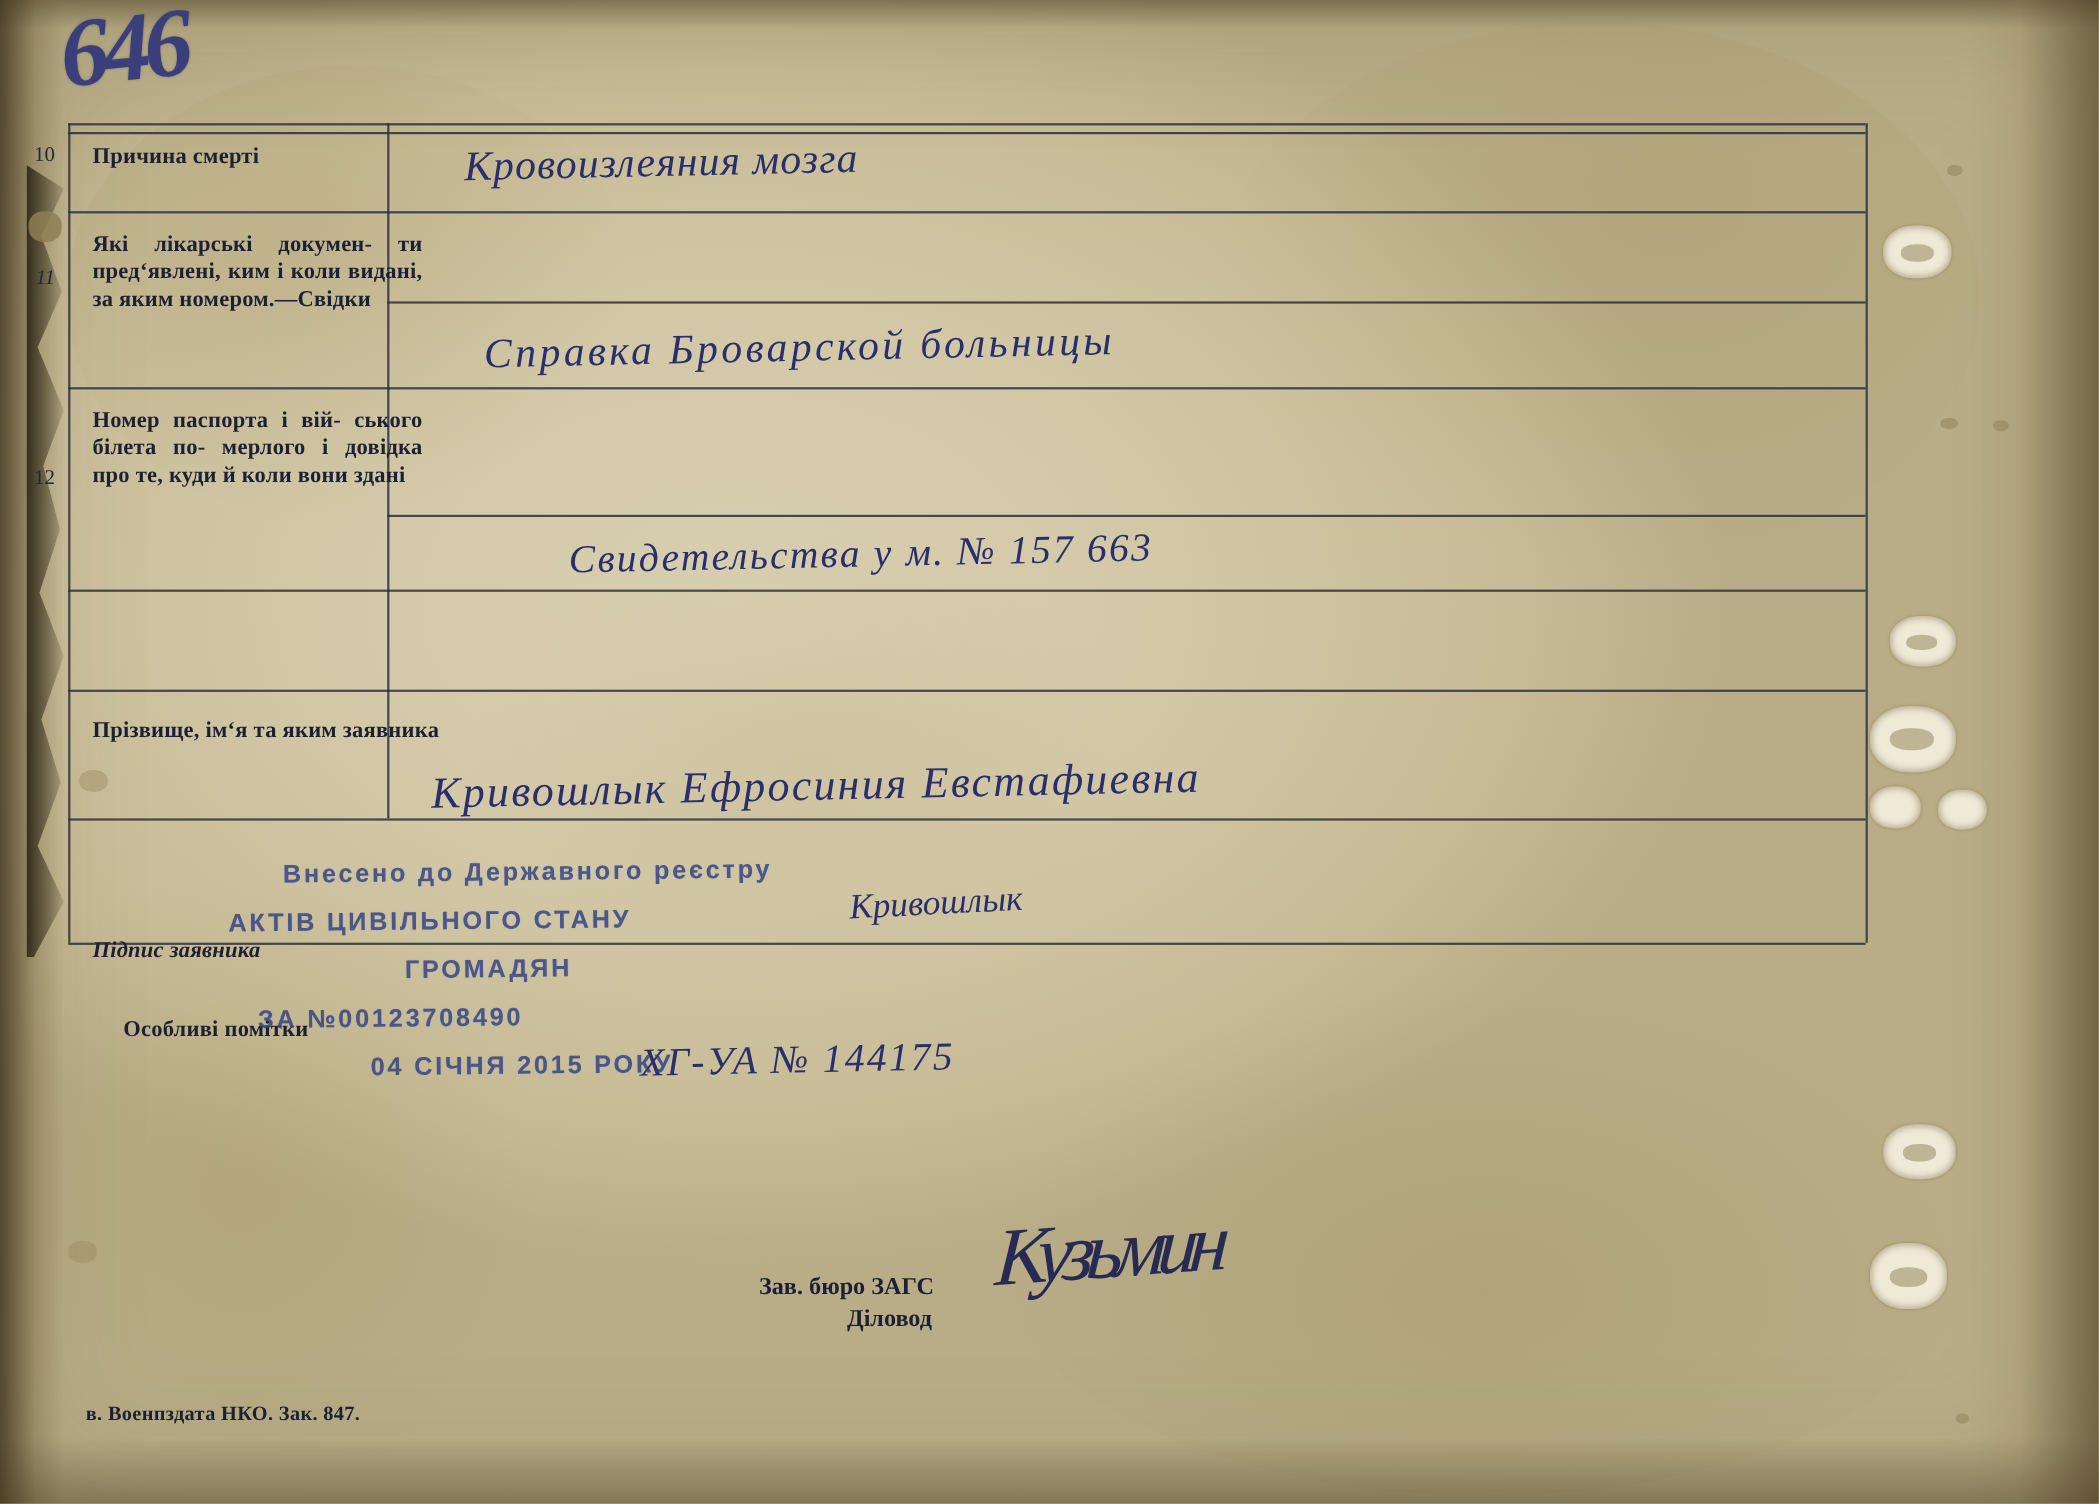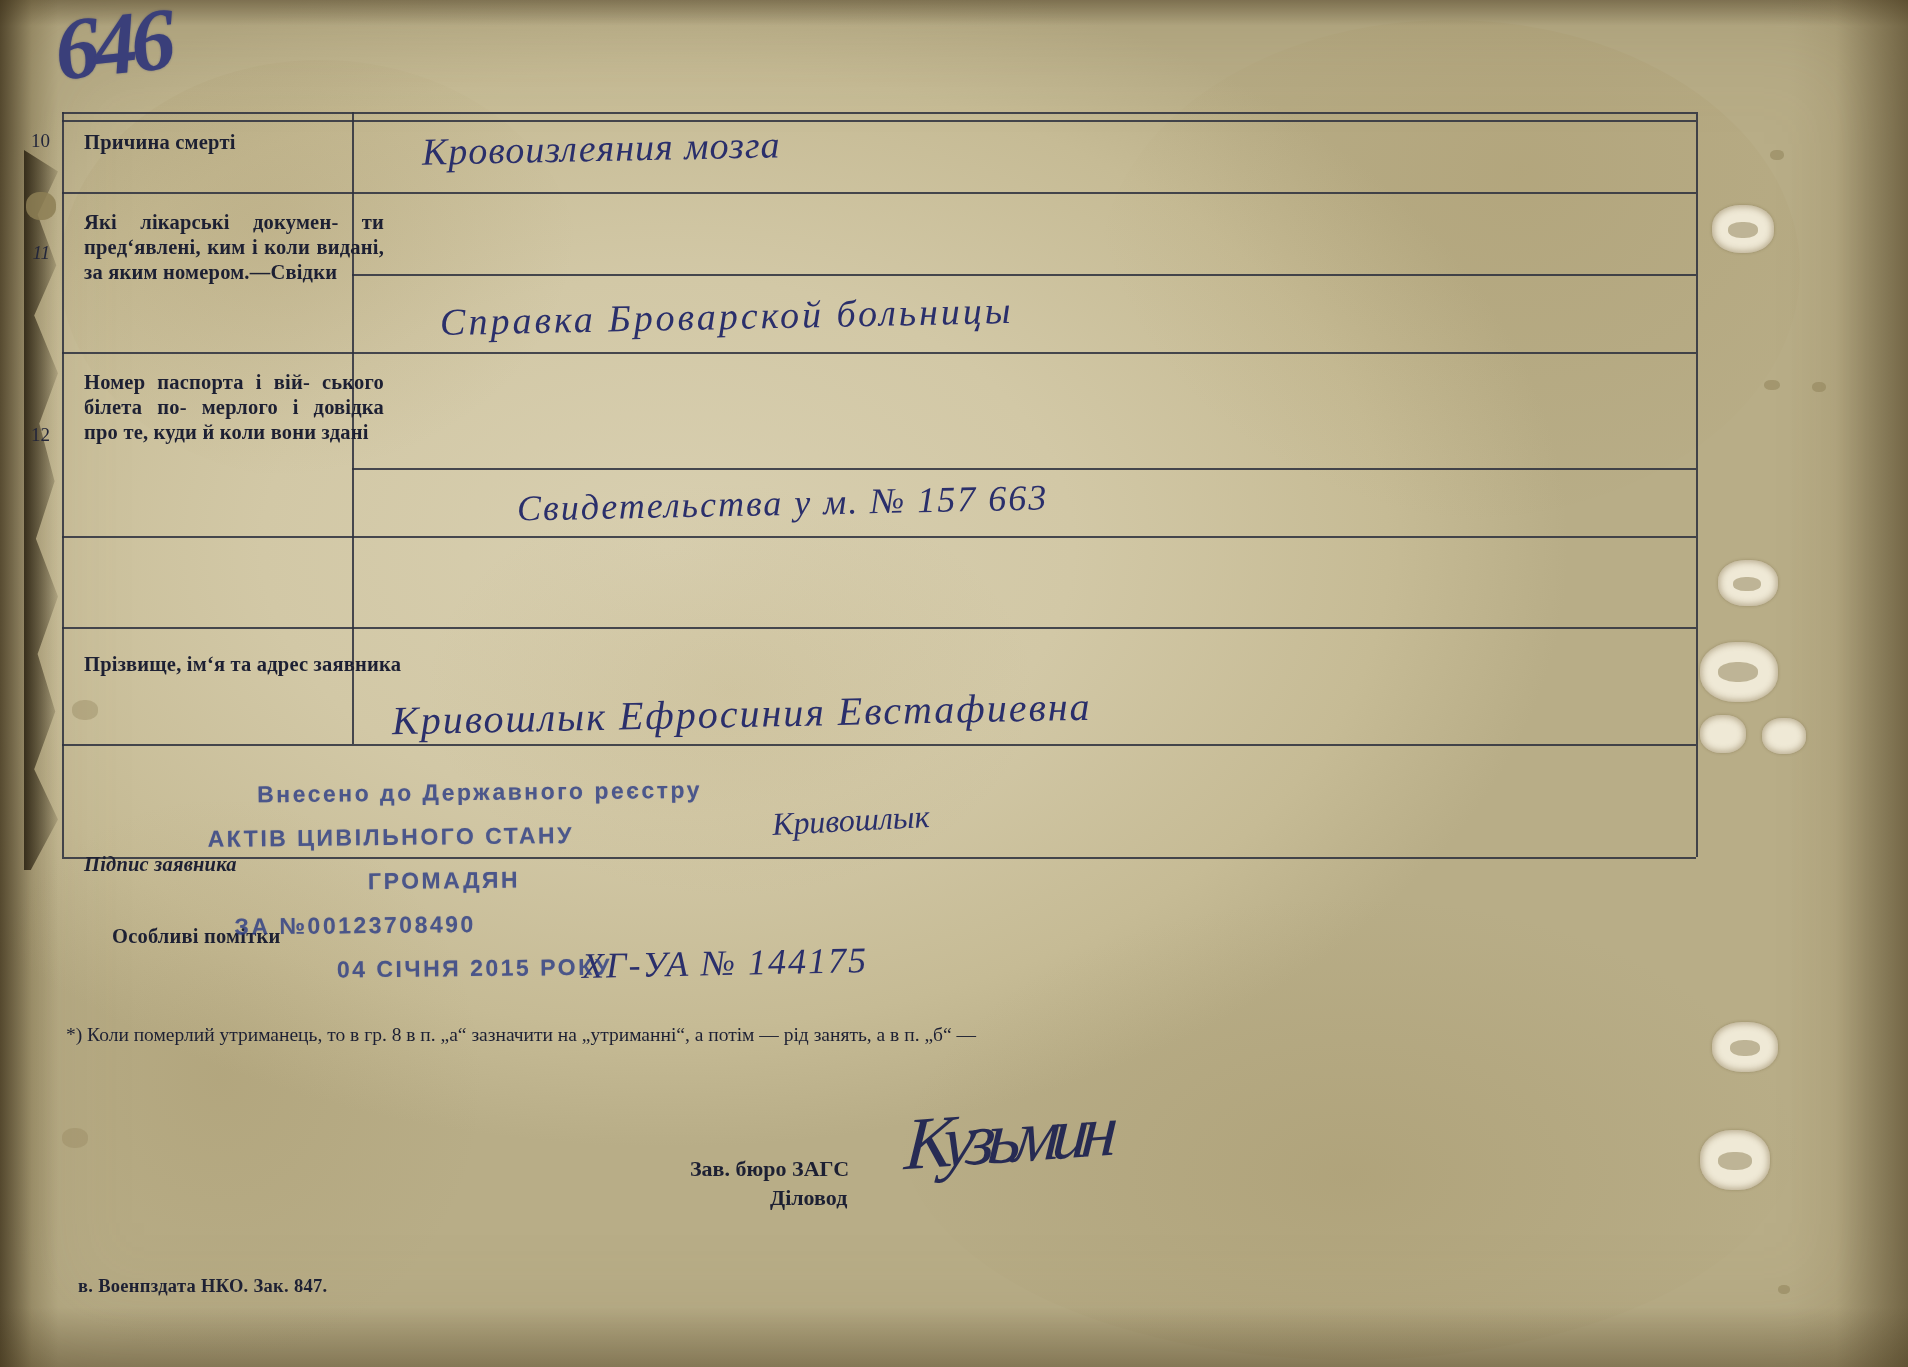--- a/index.html
+++ b/index.html
@@ -174,40 +174,39 @@
 
     <div class="label" style="top:18px;">Причина смерті</div>
     <div class="hand" style="left:360px;top:14px;font-size:38px;">Кровоизлеяния мозга</div>
 
     <div class="label just" style="top:98px;width:300px;">Які лікарські докумен- ти пред‘явлені, ким і коли видані, за яким номером.—Свідки</div>
     <div class="hand" style="left:378px;top:182px;font-size:38px;letter-spacing:3px;">Справка  Броварской  больницы</div>
 
     <div class="label just" style="top:258px;width:300px;">Номер паспорта і вій- ського білета по- мерлого і довідка про те, куди й коли вони здані</div>
     <div class="hand" style="left:455px;top:370px;font-size:36px;letter-spacing:2px;">Свидетельства  у м.   № 157 663</div>
 
-    <div class="label" style="top:540px;">Прізвище, ім‘я та адрес заявника</div>
+    <div class="label" style="top:540px;">Прізвище, ім‘я та яким заявника</div>
     <div class="hand" style="left:330px;top:578px;font-size:40px;letter-spacing:2px;">Кривошлык  Ефросиния  Евстафиевна</div>
 
     <div class="label" style="top:740px;font-style:italic;">Підпис заявника</div>
     <div class="hand" style="left:710px;top:690px;font-size:32px;letter-spacing:0px;transform:rotate(-3deg);">Кривошлык</div>
 
     <div class="label" style="top:812px;margin-left:28px;">Особливі помітки</div>
     <div class="hand" style="left:520px;top:830px;font-size:36px;letter-spacing:2px;">ХГ-УА    № 144175</div>
   </div>
 
   <div id="stamp">
     <div class="l1">Внесено до Державного реєстру</div>
     <div class="l2">АКТІВ ЦИВІЛЬНОГО СТАНУ</div>
     <div class="l3">ГРОМАДЯН</div>
     <div class="l4">ЗА  №00123708490</div>
     <div class="l5">04 СІЧНЯ  2015 РОКУ</div>
   </div>
 
   <div id="footnote">
-    <span>*) Коли померлий утриманець, то в гр. 8 в п. „а“ зазначити на „утриманні“, а потім — рід занять, а в п. „б“ —</span>
   </div>
 
 
   <div class="sigline" style="left:690px;top:1156px;">Зав. бюро ЗАГС</div>
   <div class="sigline" style="left:770px;top:1185px;">Діловод</div>
   <div id="bigsig">Кузьмин</div>
 
   <div id="imprint">в. Военпздата НКО.  Зак. 847.</div>
 
   <div class="hole" style="left:1712px;top:205px;width:62px;height:48px;"></div>

